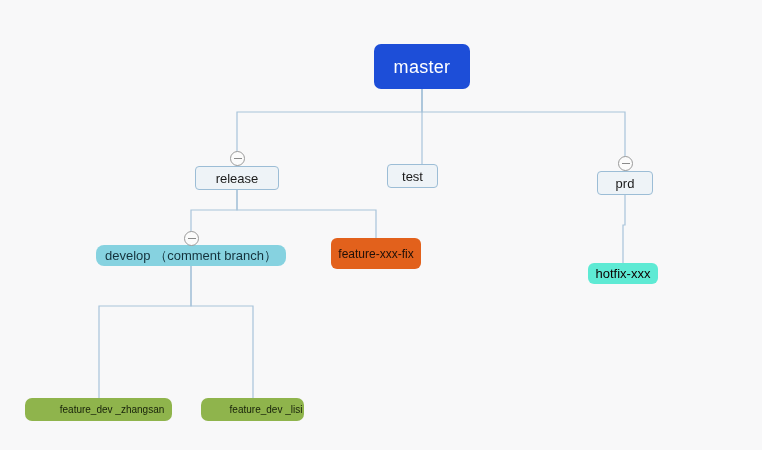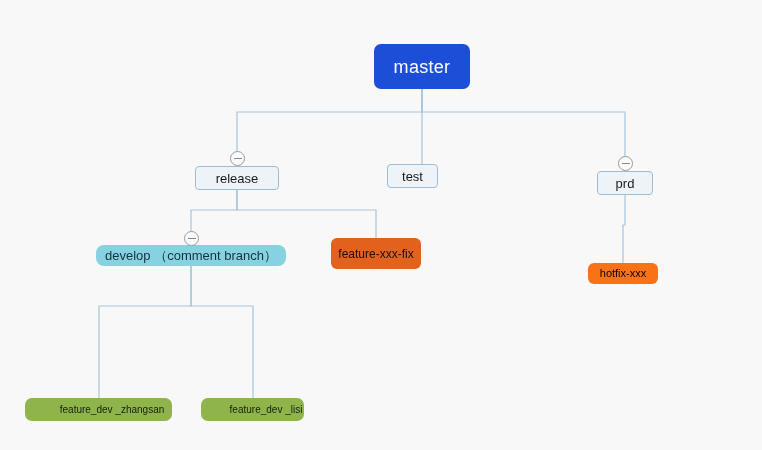--- a/index.html
+++ b/index.html
@@ -56,24 +56,24 @@
     border-radius: 8px;
     font-size: 13px;
   }
   .node-feature-fix {
     background: #e2611c;
     color: #201008;
     border-radius: 6px;
     font-size: 12px;
   }
   .node-hotfix {
-    background: #f97316;
+    background: #5eead4;
     color: #0d0000;
     border-radius: 6px;
-    font-size: 11px;
+    font-size: 13px;
   }
   .node-dev-branch {
     background: #8fb44c;
     color: #17210a;
     border-radius: 7px;
     font-size: 10px;
     padding-left: 27px;
   }
   
   .toggle {

